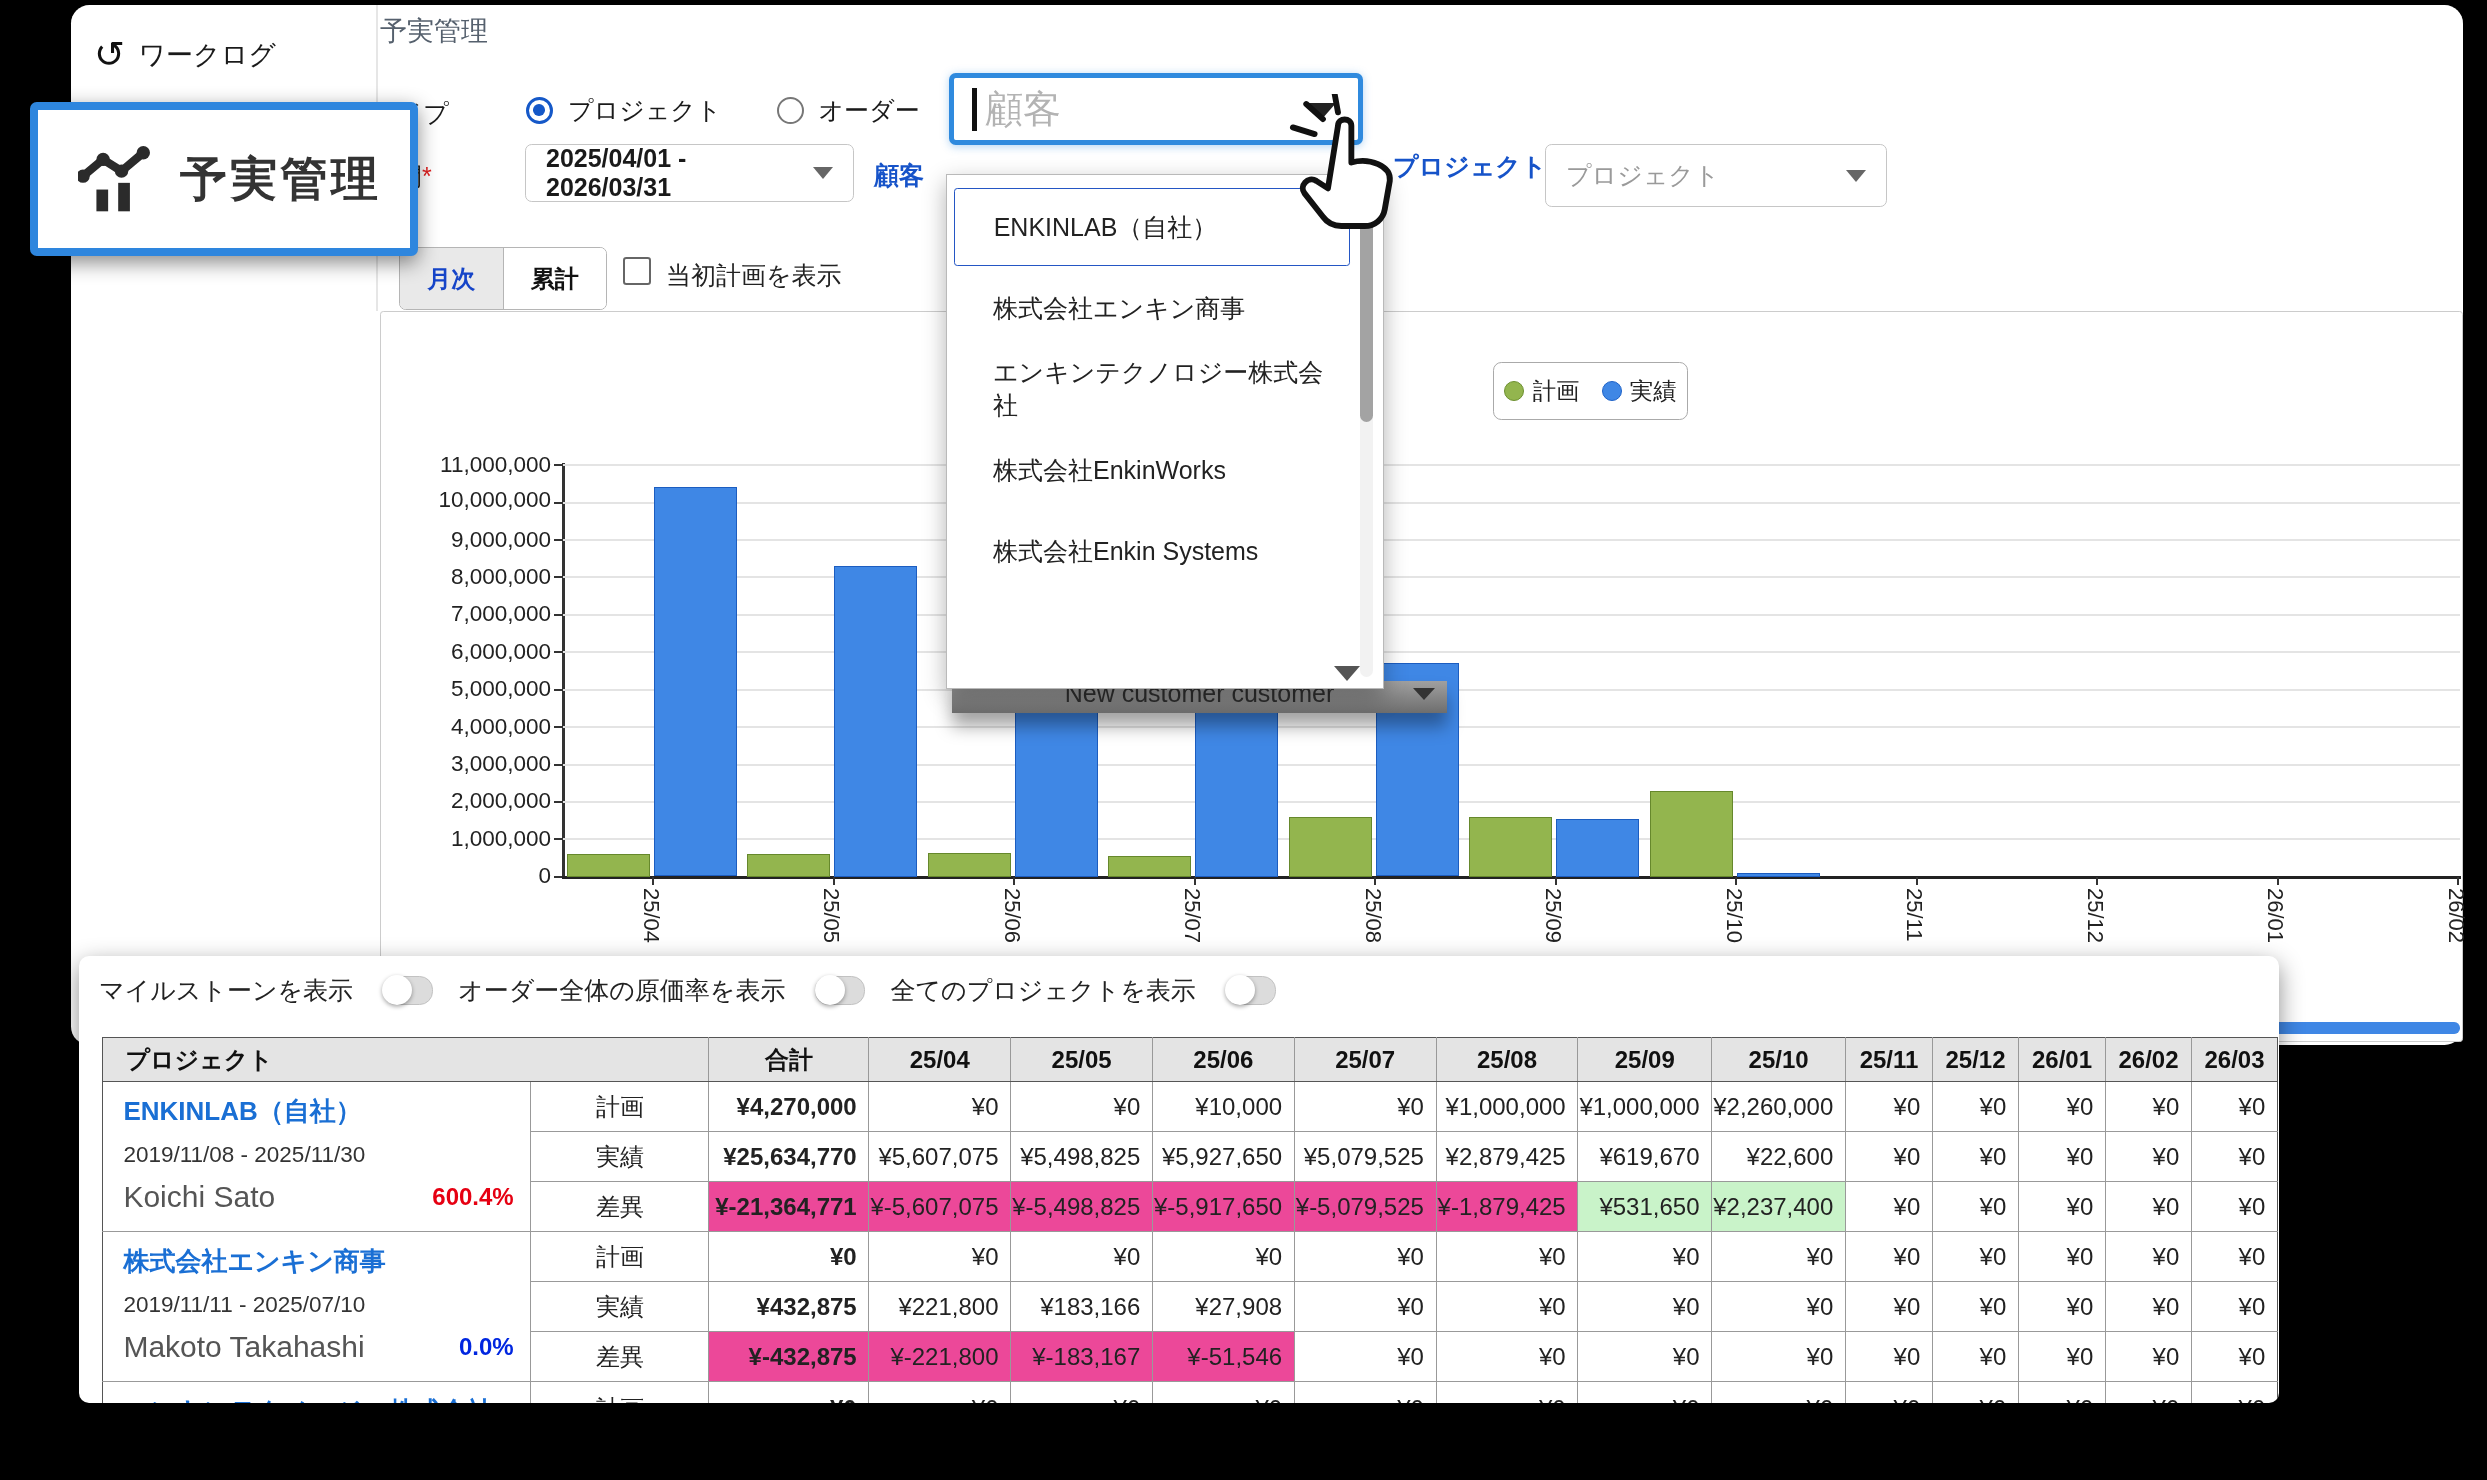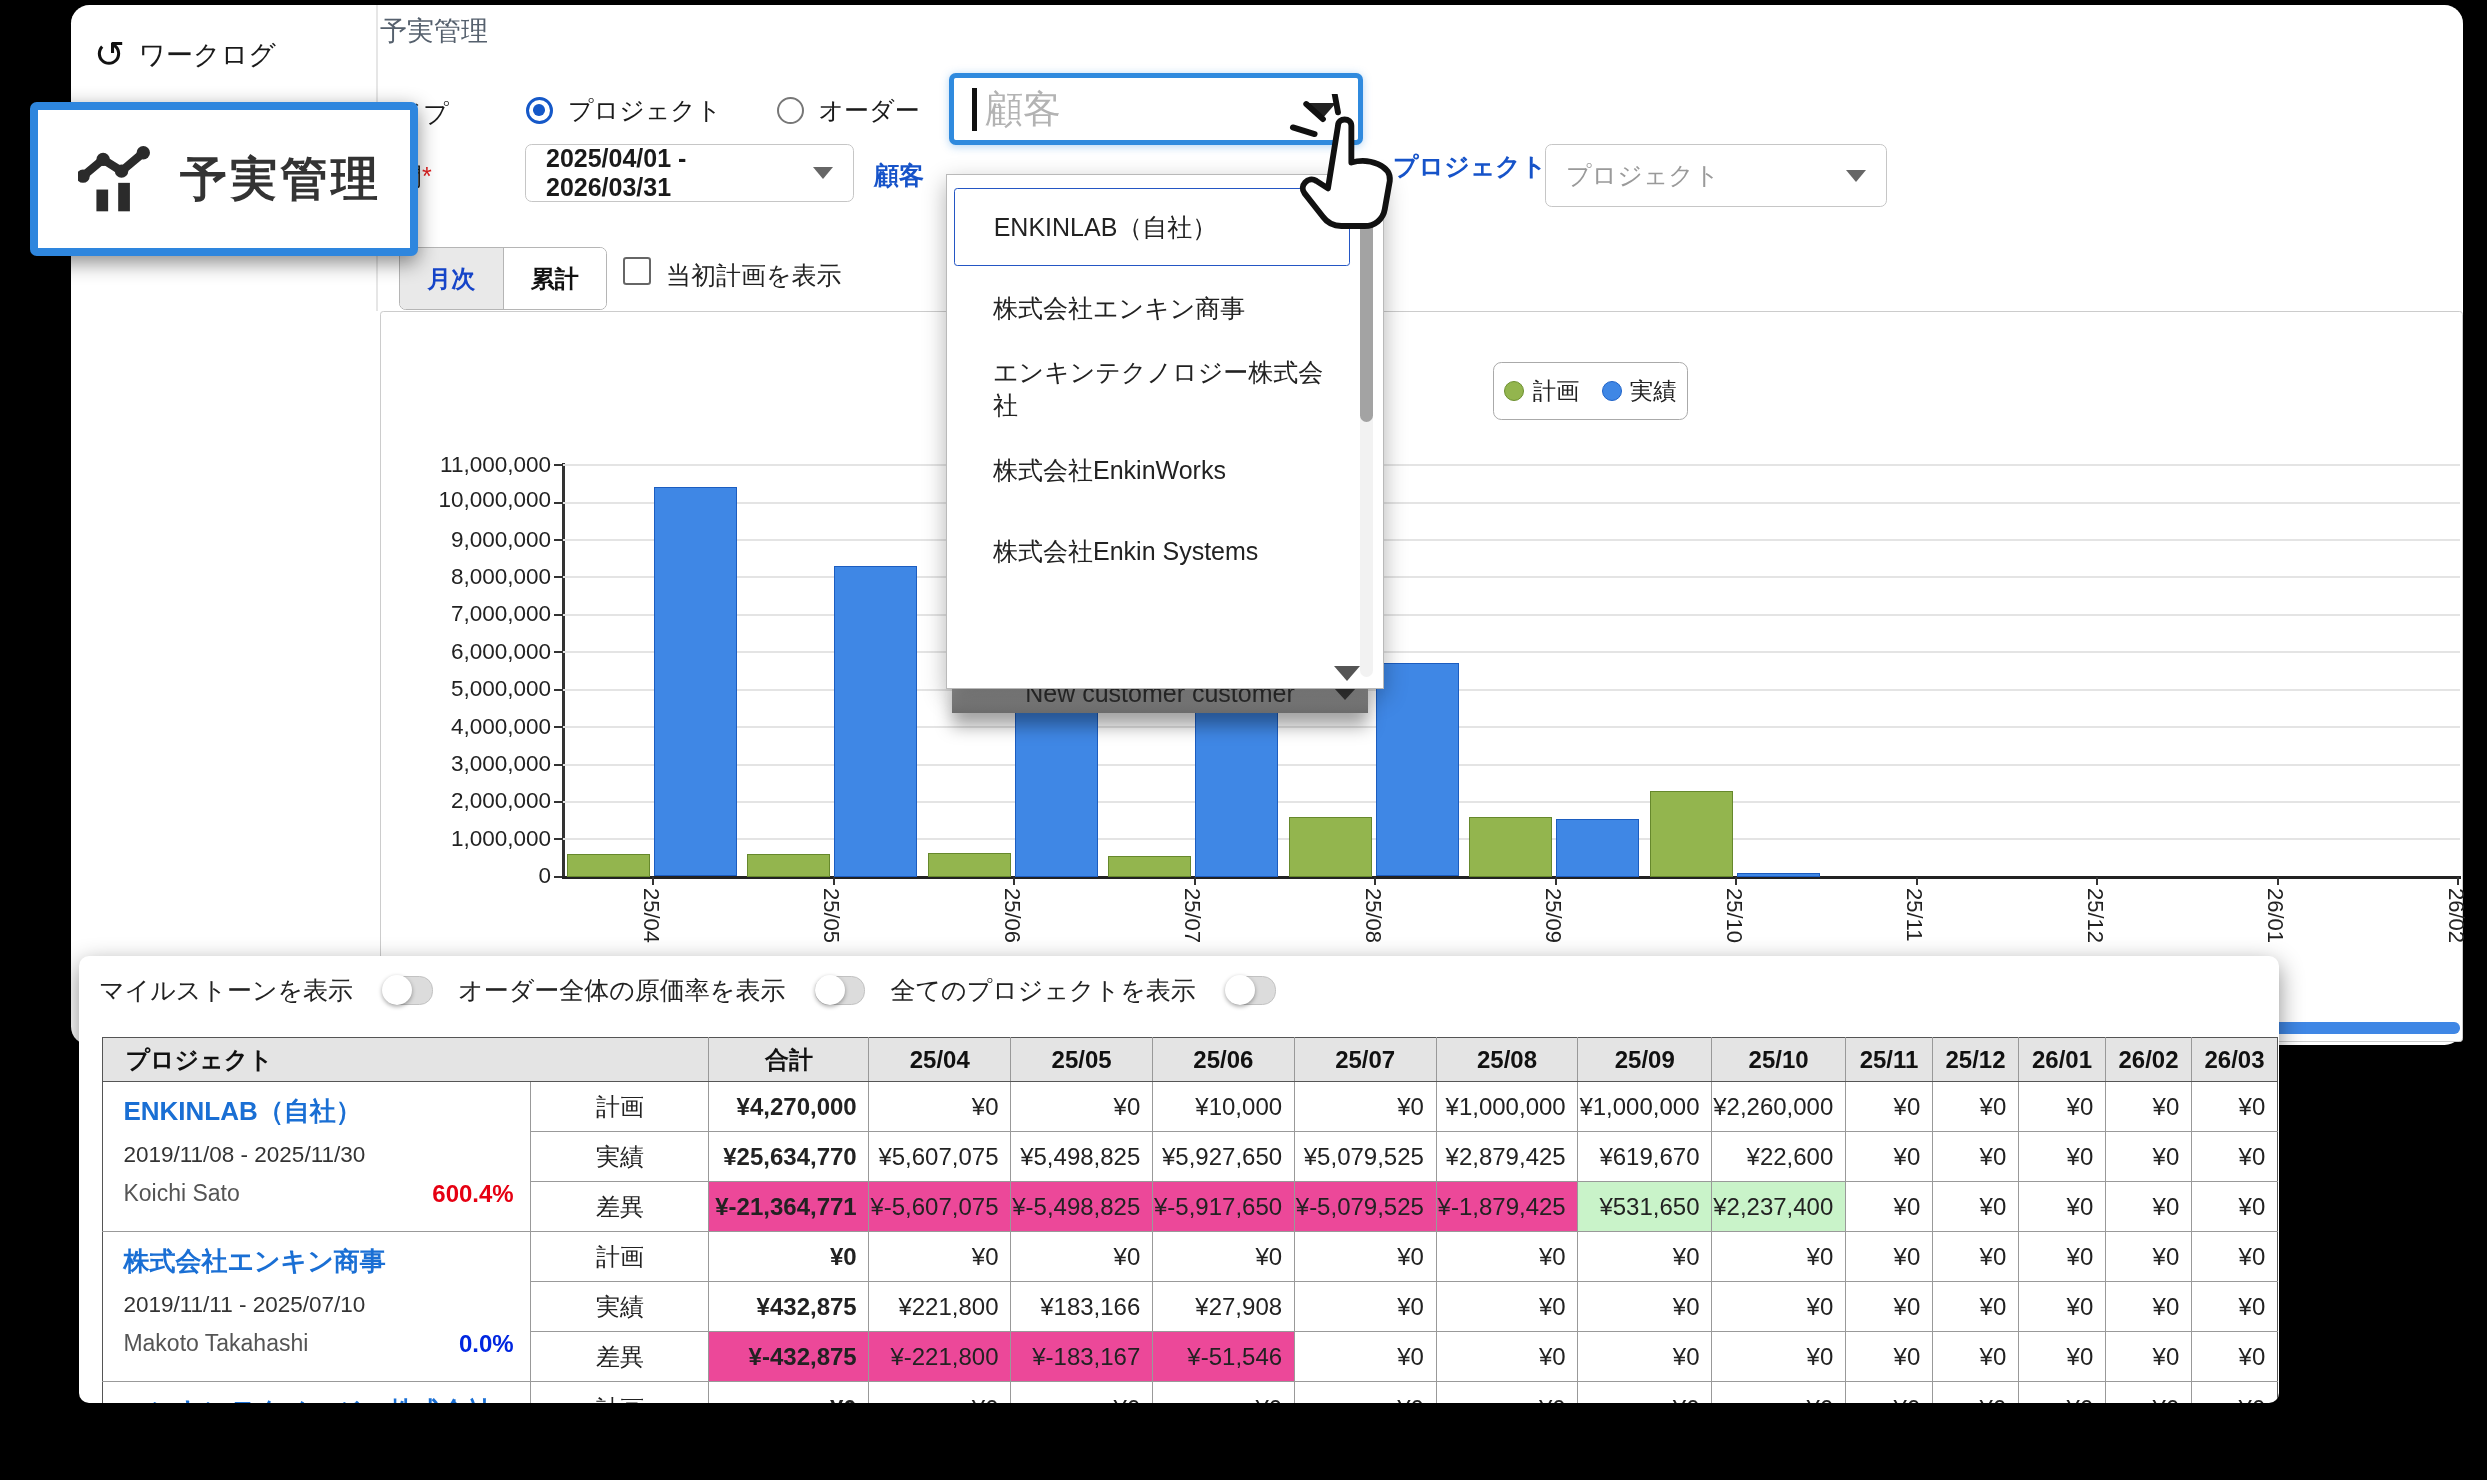--- a/index.html
+++ b/index.html
@@ -54,21 +54,21 @@
       box-shadow:0 8.3px 22px rgba(0,0,0,.30);z-index:50;}
   .dd-item{position:absolute;left:0;width:392px;height:78px;display:flex;align-items:center;
            padding-left:46px;font-size:25px;color:#222;box-sizing:border-box;cursor:pointer;}
   .dd-item.hl{left:6.7px;padding-left:39px;border:1.7px solid #2456c4;border-radius:3.3px;width:396px;}
   #dd-scroll-track{position:absolute;right:10px;top:8.3px;width:13.4px;height:494px;background:#f2f2f2;border-radius:6.7px;}
   #dd-scroll-thumb{position:absolute;right:10px;top:11.7px;width:13.4px;height:235px;background:#a3a3a3;border-radius:6.7px;}
   #dd-more{position:absolute;right:23.4px;bottom:6.7px;width:0;height:0;
       border-left:13.4px solid transparent;border-right:13.4px solid transparent;border-top:15px solid #555;}
 
   
-  #behind-select{left:952px;top:681px;width:416px;height:32px;overflow:hidden;z-index:40;
+  #behind-select{left:952px;top:681px;width:495px;height:32px;overflow:hidden;z-index:40;
       background:linear-gradient(#a0a0a0,#6e6e6e);box-shadow:0 13.4px 16.7px rgba(0,0,0,.35);
       display:flex;align-items:center;justify-content:center;}
   #behind-select .txt{font-size:25px;color:#2c2c2c;margin-top:-6.7px;}
   #behind-select .tri{position:absolute;right:11.7px;top:6.7px;width:0;height:0;
       border-left:11px solid transparent;border-right:11px solid transparent;border-top:12.5px solid #333;}
 
   
   #cursor{left:1286px;top:94px;width:109px;height:142px;z-index:70;pointer-events:none;}
 
   
@@ -131,21 +131,21 @@
   #ptable .val.total{font-weight:bold;}
   #ptable .val.neg{background:#ec4899;}
   #ptable .val.pos{background:#c9f3c9;}
   #ptable .pcell{vertical-align:top;padding:11.7px 16.7px 6.7px 20px;border-right:0.8px solid #999;}
   #ptable tr.gtop td{border-top:1.7px solid #555;}
   #ptable .outer-l{border-left:1.7px solid #555;}
   #ptable .outer-r{border-right:1.7px solid #555;}
   .pname{font-size:26px;font-weight:bold;color:#1a6fd4;cursor:pointer;}
   .pperiod{font-size:22.5px;color:#333;margin-top:13.4px;}
   .pbottom{display:flex;justify-content:space-between;align-items:center;margin-top:11.7px;}
-  .pmanager{font-size:23px;color:#555;text-align:right;}
+  .pmanager{font-size:30px;color:#555;text-align:right;}
   .ppercent{font-size:24px;font-weight:bold;}
   .ppercent.red{color:#e60012;}
   .ppercent.blue{color:#0026e0;}
 </style>
 </head>
 <body>
 
 <div id="stage">
 
   <div id="window" class="abs"></div>

